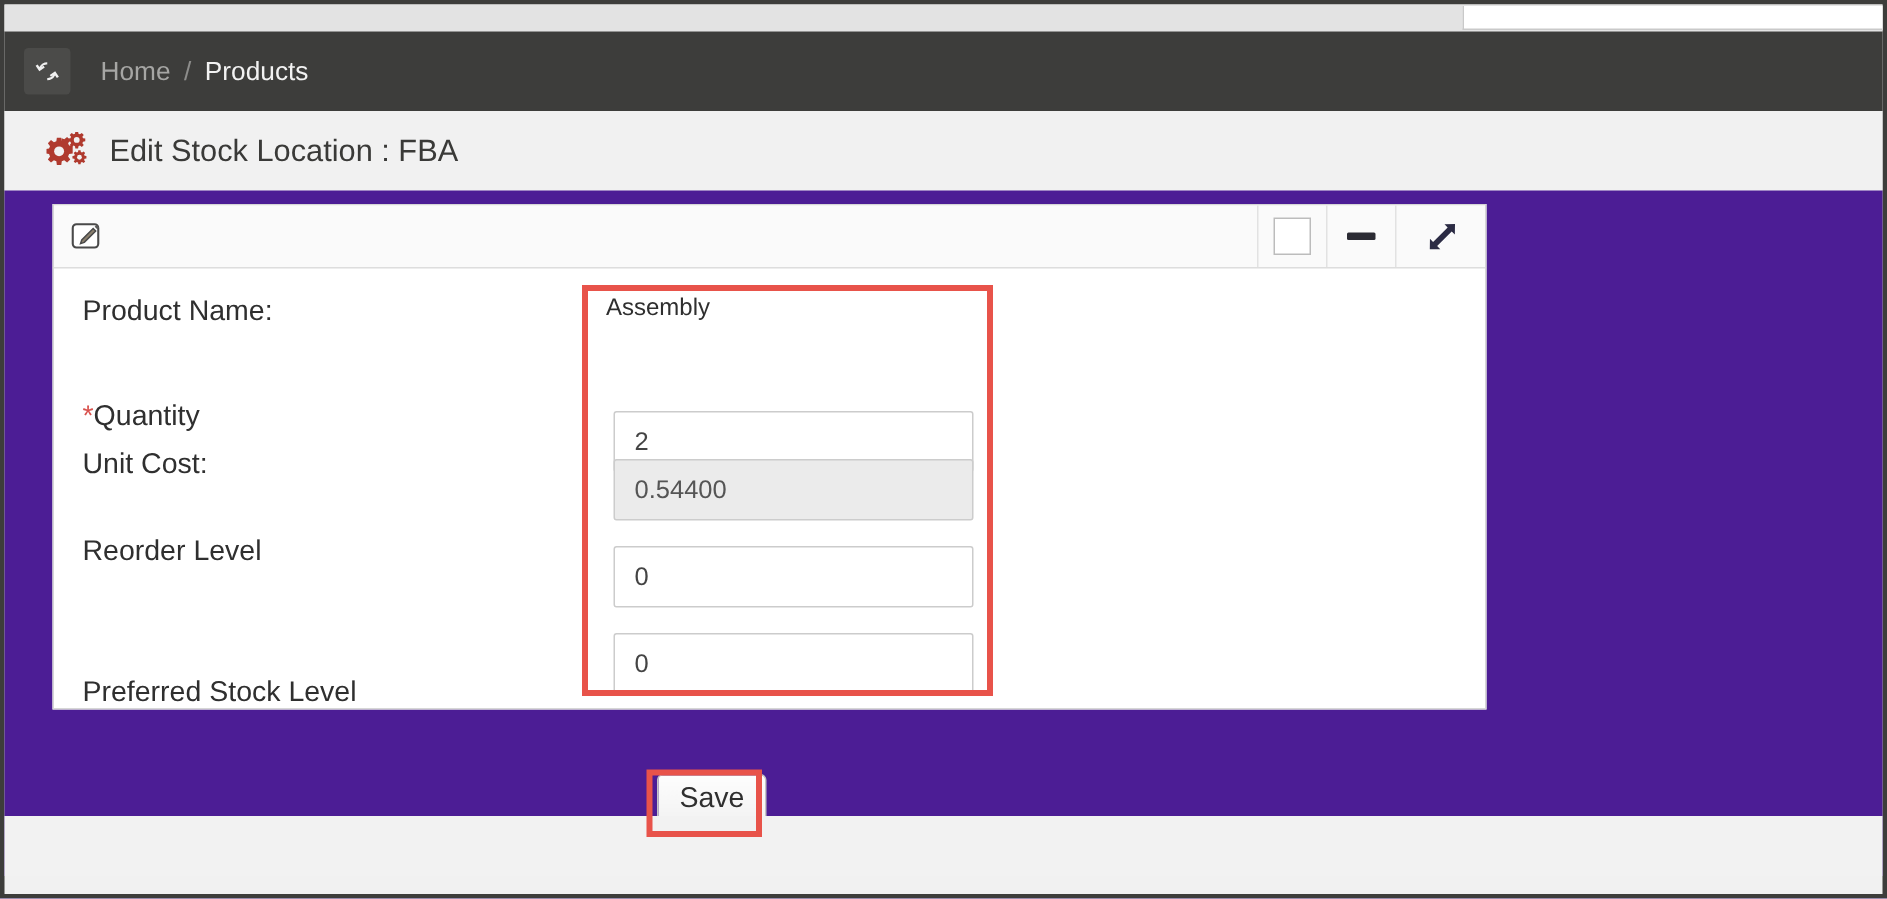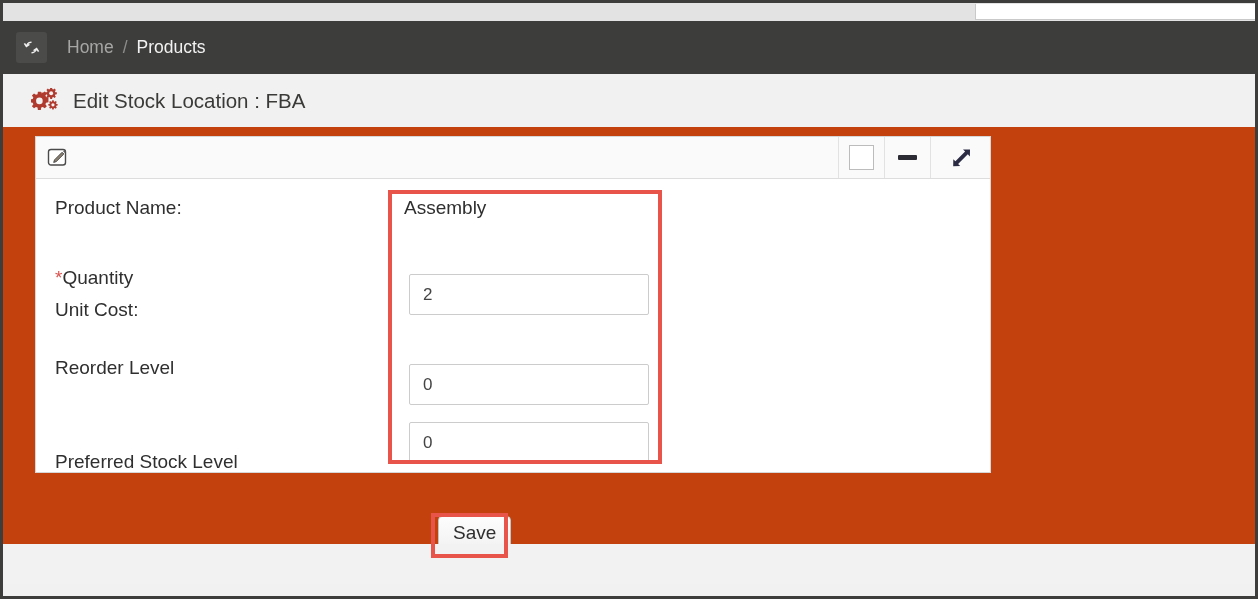--- a/index.html
+++ b/index.html
@@ -114,21 +114,21 @@
     white-space: nowrap;
   }
 
   
   #content-area {
     position: absolute;
     left: 0;
     top: 124px;
     width: 1252px;
     bottom: 12px;
-    background: #c2410c;
+    background: #4c1d95;
     text-decoration: underline;
   }
 
   
   #panel {
     position: absolute;
     left: 32px;
     top: 9px;
     width: 956px;
     height: 337px;
@@ -202,21 +202,21 @@
     left: 19px;
     font-size: 19px;
     color: #2f2f2f;
     white-space: nowrap;
   }
   .req-star { color: #d9534f; }
 
   .static-value {
     position: absolute;
     left: 368px;
-    font-size: 19px;
+    font-size: 16px;
     color: #2f2f2f;
     white-space: nowrap;
   }
 
   .text-input {
     position: absolute;
     left: 373px;
     width: 240px;
     height: 41px;
     border: 1px solid #cccccc;
@@ -362,20 +362,21 @@
           <span class="static-value" style="top:18px;">Assembly</span>
         </div>
 
         <div class="form-row" style="top:58px;height:58px;margin-top:26px;">
           <span class="form-label" style="top:4px;"><span class="req-star">*</span><span>Quantity</span></span>
           <input class="text-input" style="top: 11px;" type="text" value="2">
         </div>
 
         <div class="form-row" style="top:116px;height:58px;">
           <span class="form-label" style="top:4px;">Unit Cost:</span>
+          <input class="text-input readonly" style="top: 11px;" type="text" readonly="" value="0.54400">
         </div>
 
         <div class="form-row" style="top:174px;height:58px;">
           <span class="form-label" style="top:4px;text-align:center;">Reorder Level</span>
           <input class="text-input" style="top: 11px;" type="text" value="0">
         </div>
 
         <div class="form-row" style="top:232px;height:58px;">
           <span class="form-label" style="top:4px;margin-top:36px;">Preferred Stock Level</span>
           <input class="text-input" style="top: 11px;" type="text" value="0">

